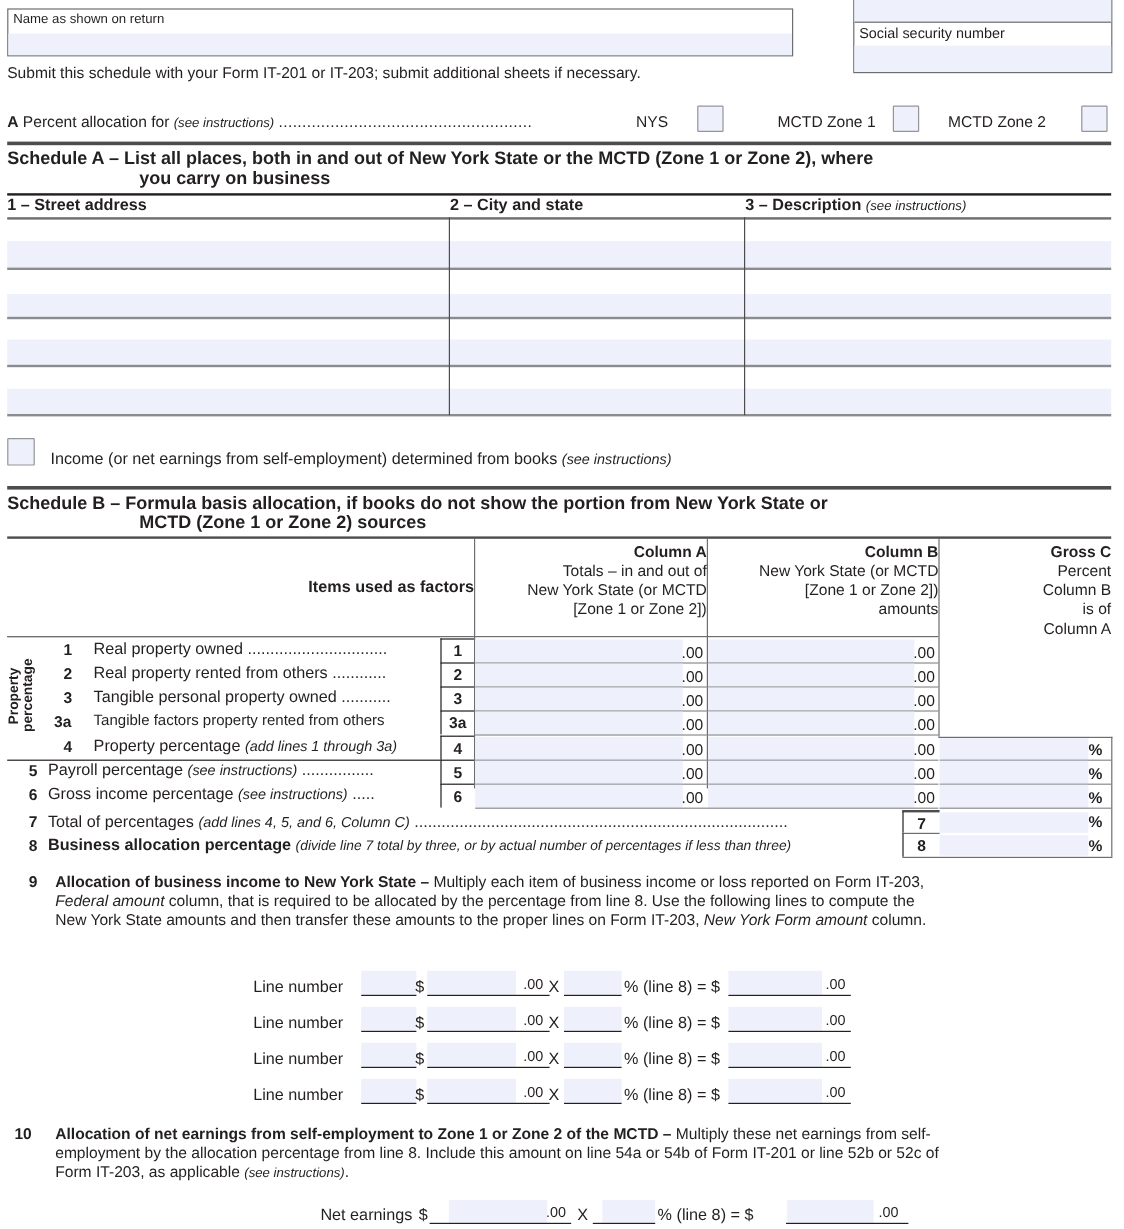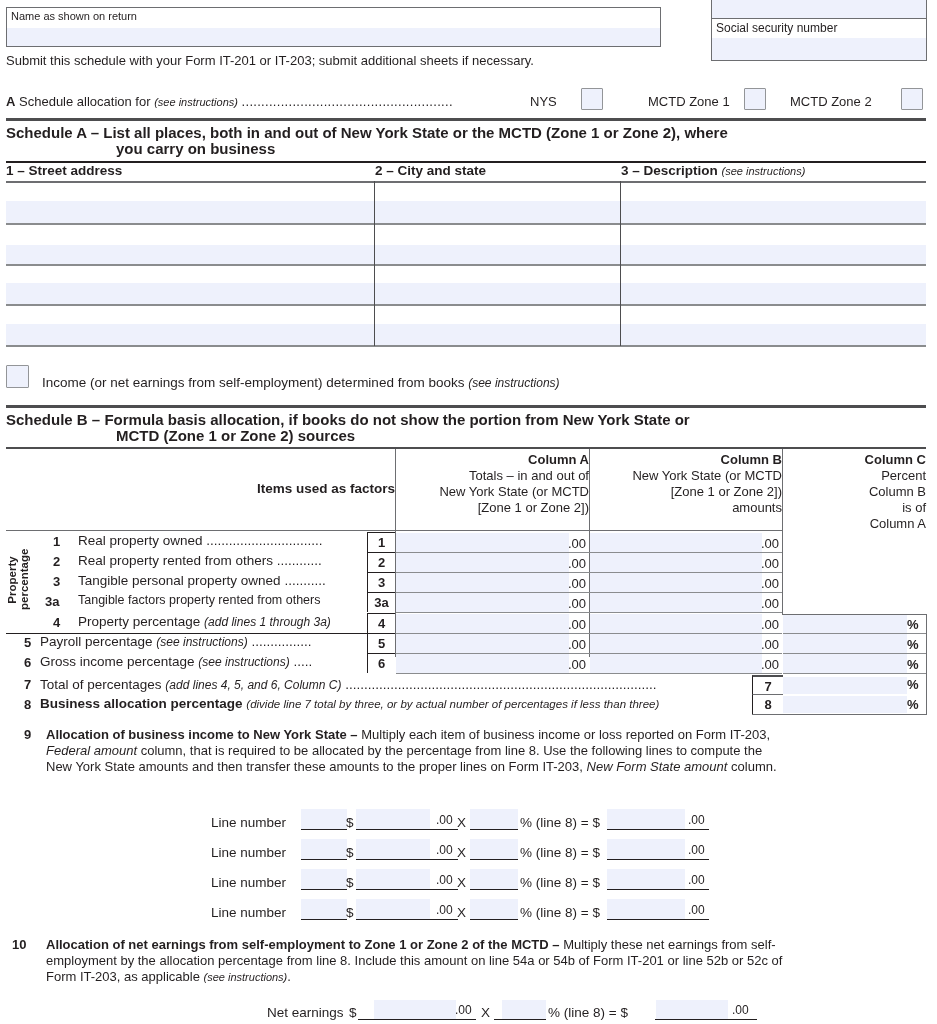--- a/index.html
+++ b/index.html
@@ -60,21 +60,21 @@
 <div id="ssn-box" class="abs">
   <div class="top"></div>
   <span class="lbl">Social security number</span>
   <div class="inp"></div>
 </div>
 
 <div id="submit-note" class="abs">Submit this schedule with your Form IT-201 or IT-203; submit additional sheets if necessary.</div>
 
 <div id="lineA" class="abs">
   <span class="bold">A</span>
-  <span>Schedule allocation for</span>
+  <span>Percent allocation for</span>
   <span class="it xs">(see instructions)</span>
   <span style="letter-spacing:0.3px">......................................................</span>
 </div>
 <span class="abs" style="left:530px;top:94px">NYS</span>
 <div class="chk" style="left:581px;top:88px"></div>
 <span class="abs" style="left:648px;top:94px">MCTD Zone 1</span>
 <div class="chk" style="left:744px;top:88px"></div>
 <span class="abs" style="left:790px;top:94px">MCTD Zone 2</span>
 <div class="chk" style="left:901px;top:88px"></div>
 
@@ -145,21 +145,21 @@
   <div>New York State (or MCTD</div>
   <div>[Zone 1 or Zone 2])</div>
 </div>
 <div class="bhead" style="left:590px;width:192px;top:452px">
   <div class="bold">Column B</div>
   <div>New York State (or MCTD</div>
   <div>[Zone 1 or Zone 2])</div>
   <div>amounts</div>
 </div>
 <div class="bhead" style="left:783px;width:143px;top:452px">
-  <div class="bold">Column C</div>
+  <div class="bold">Gross C</div>
   <div>Percent</div>
   <div>Column B</div>
   <div>is of</div>
   <div>Column A</div>
 </div>
 
 <div class="vline" style="left:395px;top:449px;height:208px;background:#6d6e71"></div>
 <div class="vline" style="left:589px;top:449px;height:208px;background:#6d6e71"></div>
 <div class="vline" style="left:782px;top:449px;height:165px;background:#6d6e71"></div>
 
@@ -273,21 +273,21 @@
 <div class="abs fill" style="left:783px;top:696px;width:124px;height:17px"></div>
 <div class="pct" style="left:907px;top:697px">%</div>
 <div class="abs" style="left:752px;top:714px;width:175px;height:1px;background:#6d6e71"></div>
 <div class="vline" style="left:926px;top:614px;height:100px;background:#6d6e71"></div>
 <div class="rule" style="left:782px;width:145px;top:614px;background:#6d6e71"></div>
 
 <div class="bl-num" style="left:24px;top:727px">9</div>
 <div class="para" style="top:727px">
   <div><span class="bold">Allocation of business income to New York State –</span><span> Multiply each item of business income or loss reported on Form IT-203,</span></div>
   <div><span class="it">Federal amount</span><span> column, that is required to be allocated by the percentage from line 8. Use the following lines to compute the</span></div>
-  <div><span>New York State amounts and then transfer these amounts to the proper lines on Form IT-203, </span><span class="it">New Form State amount</span><span> column.</span></div>
+  <div><span>New York State amounts and then transfer these amounts to the proper lines on Form IT-203, </span><span class="it">New York Form amount</span><span> column.</span></div>
 </div>
 
 <div id="line9-rows">
     <div>
       <span class="calc" style="left:211px;top:815px">Line number</span>
       <div class="ufill" style="left:301px;top:809px;width:46px;height:20px"></div>
       <div class="uline" style="left:301px;top:829px;width:46px"></div>
       <span class="calc" style="left:346px;top:815px">$</span>
       <div class="ufill" style="left:356px;top:809px;width:74px;height:20px"></div>
       <div class="uline" style="left:356px;top:829px;width:102px"></div>

